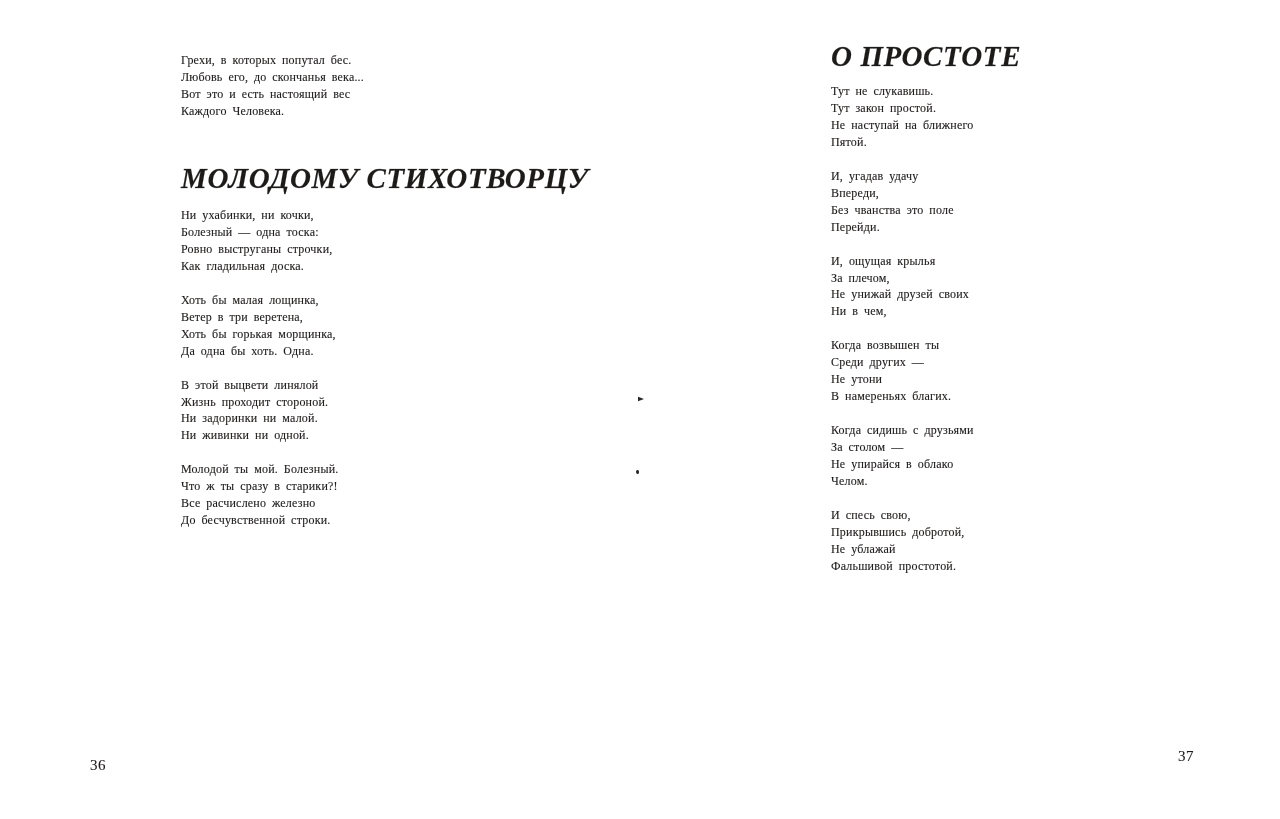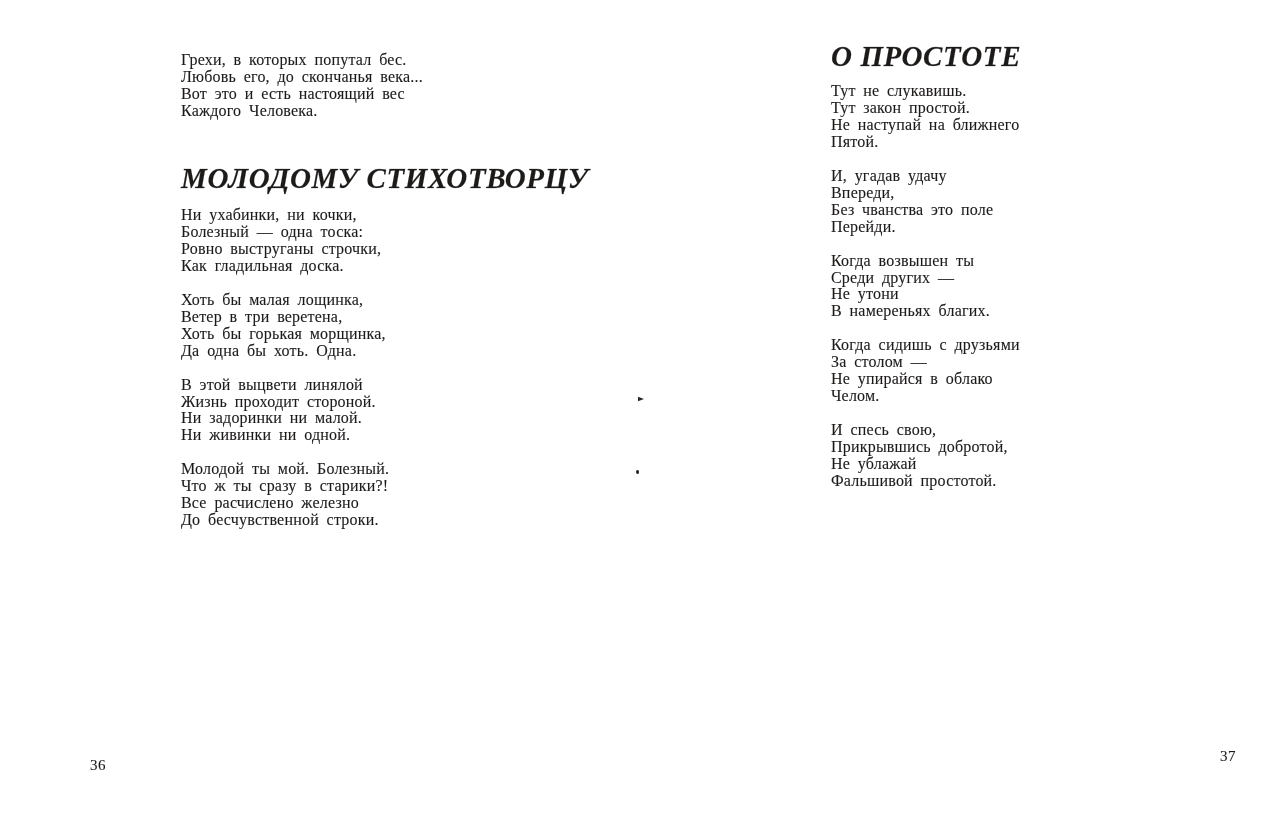--- a/index.html
+++ b/index.html
@@ -10,21 +10,21 @@
   body {
     position: relative;
     width: 1280px;
     height: 819px;
     overflow: hidden;
     font-family: "Liberation Serif", "DejaVu Serif", serif;
     color: #1d1b1a;
   }
   .abs { position: absolute; }
   .body-text {
-    font-size: 16px;
+    font-size: 12px;
     line-height: 16.9px;
     word-spacing: 0.22em;
     letter-spacing: 0.2px;
     white-space: nowrap;
     -webkit-text-stroke: 0.2px rgba(29,27,26,0.55);
   }
   .stanza { margin: 0 0 17.2px 0; }
   .stanza:last-child { margin-bottom: 0; }
   .line { white-space: nowrap; }
   .indent-1 { padding-left: 36px; }
@@ -42,21 +42,21 @@
     font-size: 15px;
     letter-spacing: 0.5px;
     -webkit-text-stroke: 0.2px rgba(29,27,26,0.5);
   }
   #intro-stanza      { left: 181px; top: 52px;  }
   #poem-title-left   { left: 181px; top: 162px; }
   #poem-body-left    { left: 181px; top: 207px; }
   #page-number-left  { left: 90px;  top: 757px; }
   #poem-title-right  { left: 831px; top: 40px;  }
   #poem-body-right   { left: 831px; top: 83px;  }
-  #page-number-right { left: 1220px; top: 748px; text-align: right; }
+  #page-number-right { left: 1178px; top: 748px; text-align: right; }
   .speck { position: absolute; background: #2a2624; }
   .speck-1 {
     left: 638px; top: 396px; width: 6px; height: 6px;
     clip-path: polygon(0 12%, 100% 50%, 0 88%);
   }
   .speck-2 {
     left: 636px; top: 470px; width: 3px; height: 4px;
     border-radius: 50% 50% 40% 60%;
   }
 </style>
@@ -112,20 +112,26 @@
         <div class="line">Не наступай на ближнего</div>
         <div class="line">Пятой.</div>
       </div>
       <div class="stanza">
         <div class="line">И, угадав удачу</div>
         <div class="line">Впереди,</div>
         <div class="line">Без чванства это поле</div>
         <div class="line">Перейди.</div>
       </div>
       <div class="stanza">
+        <div class="line">И, ощущая крылья</div>
+        <div class="line">За плечом,</div>
+        <div class="line">Не унижай друзей своих</div>
+        <div class="line">Ни в чем,</div>
+      </div>
+      <div class="stanza">
         <div class="line">Когда возвышен ты</div>
         <div class="line">Среди других —</div>
         <div class="line">Не утони</div>
         <div class="line">В намереньях благих.</div>
       </div>
       <div class="stanza">
         <div class="line">Когда сидишь с друзьями</div>
         <div class="line">За столом —</div>
         <div class="line">Не упирайся в облако</div>
         <div class="line">Челом.</div>

